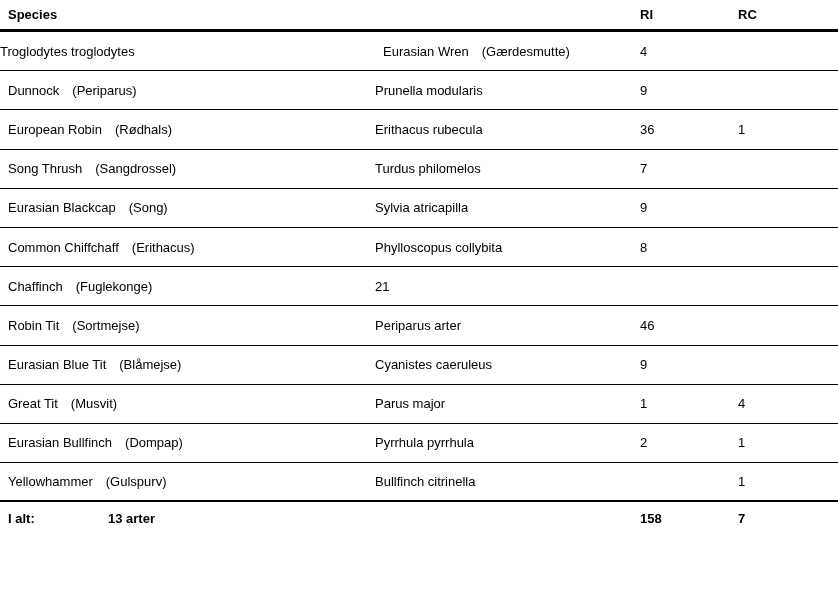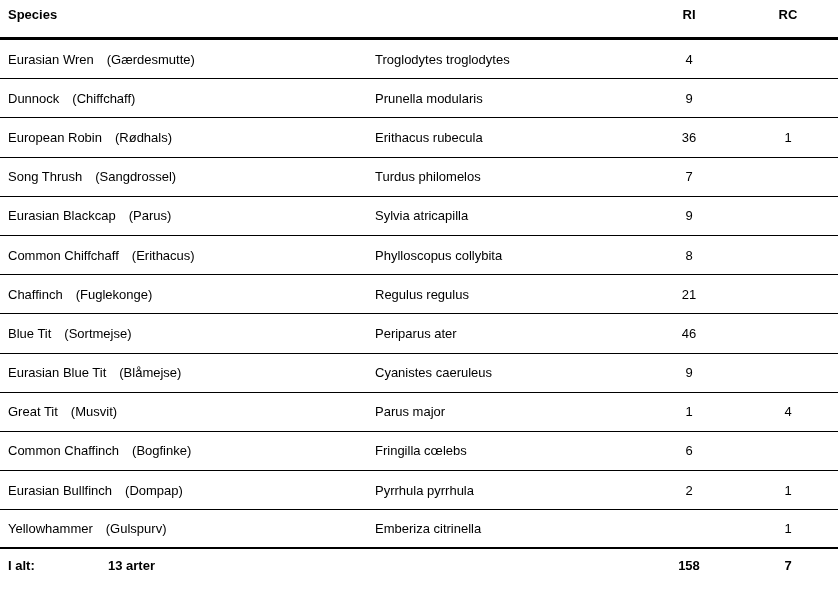--- a/index.html
+++ b/index.html
@@ -14,21 +14,21 @@
   .page { width: 838px; height: 592px; position: relative; }
 
   .grid-row {
     display: grid;
     grid-template-columns: 375px 265px 98px 100px;
     width: 838px;
     box-sizing: border-box;
   }
 
   .header-row {
-    height: 40px;
+    height: 32px;
     border-bottom: 3px solid #000000;
     align-items: start;
     padding-top: 7px;
     font-weight: bold;
   }
 
   .row {
     height: 39.2px;
     border-bottom: 1px solid #000000;
     align-items: center;
@@ -37,49 +37,49 @@
 
   .total-row {
     height: 60px;
     align-items: start;
     padding-top: 9px;
     font-weight: bold;
   }
 
   .cell { overflow: hidden; white-space: nowrap; }
   .species-cell { padding-left: 8px; }
-  .num { text-align: center; }
+  .num { text-align: left; }
   .da { margin-left: 13px; }
   .total-label { display: inline-block; width: 100px; }
 </style>
 </head>
 <body>
 
 <div class="page">
 
   <div class="grid-row header-row">
     <div class="cell species-cell">Species</div>
     <div class="cell"></div>
     <div class="cell num">RI</div>
     <div class="cell num">RC</div>
   </div>
 
   <div id="rows">
   <div class="grid-row row">
+    <div class="cell sci">Troglodytes troglodytes</div>
     <div class="cell species-cell">
       <span class="en">Eurasian Wren</span><span class="da">(Gærdesmutte)</span>
     </div>
-    <div class="cell sci">Troglodytes troglodytes</div>
     <div class="cell num">4</div>
     <div class="cell num"></div>
   </div>
 
   <div class="grid-row row">
     <div class="cell species-cell">
-      <span class="en">Dunnock</span><span class="da">(Chiffchaff)</span>
+      <span class="en">Dunnock</span><span class="da">(Periparus)</span>
     </div>
     <div class="cell sci">Prunella modularis</div>
     <div class="cell num">9</div>
     <div class="cell num"></div>
   </div>
 
   <div class="grid-row row">
     <div class="cell species-cell">
       <span class="en">European Robin</span><span class="da">(Rødhals)</span>
     </div>
@@ -92,50 +92,49 @@
     <div class="cell species-cell">
       <span class="en">Song Thrush</span><span class="da">(Sangdrossel)</span>
     </div>
     <div class="cell sci">Turdus philomelos</div>
     <div class="cell num">7</div>
     <div class="cell num"></div>
   </div>
 
   <div class="grid-row row">
     <div class="cell species-cell">
-      <span class="en">Eurasian Blackcap</span><span class="da">(Parus)</span>
+      <span class="en">Eurasian Blackcap</span><span class="da">(Song)</span>
     </div>
     <div class="cell sci">Sylvia atricapilla</div>
     <div class="cell num">9</div>
     <div class="cell num"></div>
   </div>
 
   <div class="grid-row row">
     <div class="cell species-cell">
       <span class="en">Common Chiffchaff</span><span class="da">(Erithacus)</span>
     </div>
     <div class="cell sci">Phylloscopus collybita</div>
     <div class="cell num">8</div>
     <div class="cell num"></div>
   </div>
 
   <div class="grid-row row">
     <div class="cell species-cell">
       <span class="en">Chaffinch</span><span class="da">(Fuglekonge)</span>
     </div>
-    <div class="cell sci">Regulus regulus</div>
     <div class="cell num">21</div>
     <div class="cell num"></div>
   </div>
 
   <div class="grid-row row">
     <div class="cell species-cell">
-      <span class="en">Blue Tit</span><span class="da">(Sortmejse)</span>
+      <span class="en">Robin Tit</span><span class="da">(Sortmejse)</span>
     </div>
-    <div class="cell sci">Periparus ater</div>
+    <div class="cell sci">Periparus arter</div>
     <div class="cell num">46</div>
     <div class="cell num"></div>
   </div>
 
   <div class="grid-row row">
     <div class="cell species-cell">
       <span class="en">Eurasian Blue Tit</span><span class="da">(Blåmejse)</span>
     </div>
     <div class="cell sci">Cyanistes caeruleus</div>
     <div class="cell num">9</div>
@@ -144,43 +143,35 @@
 
   <div class="grid-row row">
     <div class="cell species-cell">
       <span class="en">Great Tit</span><span class="da">(Musvit)</span>
     </div>
     <div class="cell sci">Parus major</div>
     <div class="cell num">1</div>
     <div class="cell num">4</div>
   </div>
 
-  <div class="grid-row row">
-    <div class="cell species-cell">
-      <span class="en">Common Chaffinch</span><span class="da">(Bogfinke)</span>
-    </div>
-    <div class="cell sci">Fringilla cœlebs</div>
-    <div class="cell num">6</div>
-    <div class="cell num"></div>
-  </div>
 
   <div class="grid-row row">
     <div class="cell species-cell">
       <span class="en">Eurasian Bullfinch</span><span class="da">(Dompap)</span>
     </div>
     <div class="cell sci">Pyrrhula pyrrhula</div>
     <div class="cell num">2</div>
     <div class="cell num">1</div>
   </div>
 
   <div class="grid-row row last">
     <div class="cell species-cell">
       <span class="en">Yellowhammer</span><span class="da">(Gulspurv)</span>
     </div>
-    <div class="cell sci">Emberiza citrinella</div>
+    <div class="cell sci">Bullfinch citrinella</div>
     <div class="cell num"></div>
     <div class="cell num">1</div>
   </div>
 </div>
 
   <div class="grid-row total-row">
     <div class="cell species-cell">
       <span class="total-label">I alt:</span><span>13 arter</span>
     </div>
     <div class="cell"></div>

